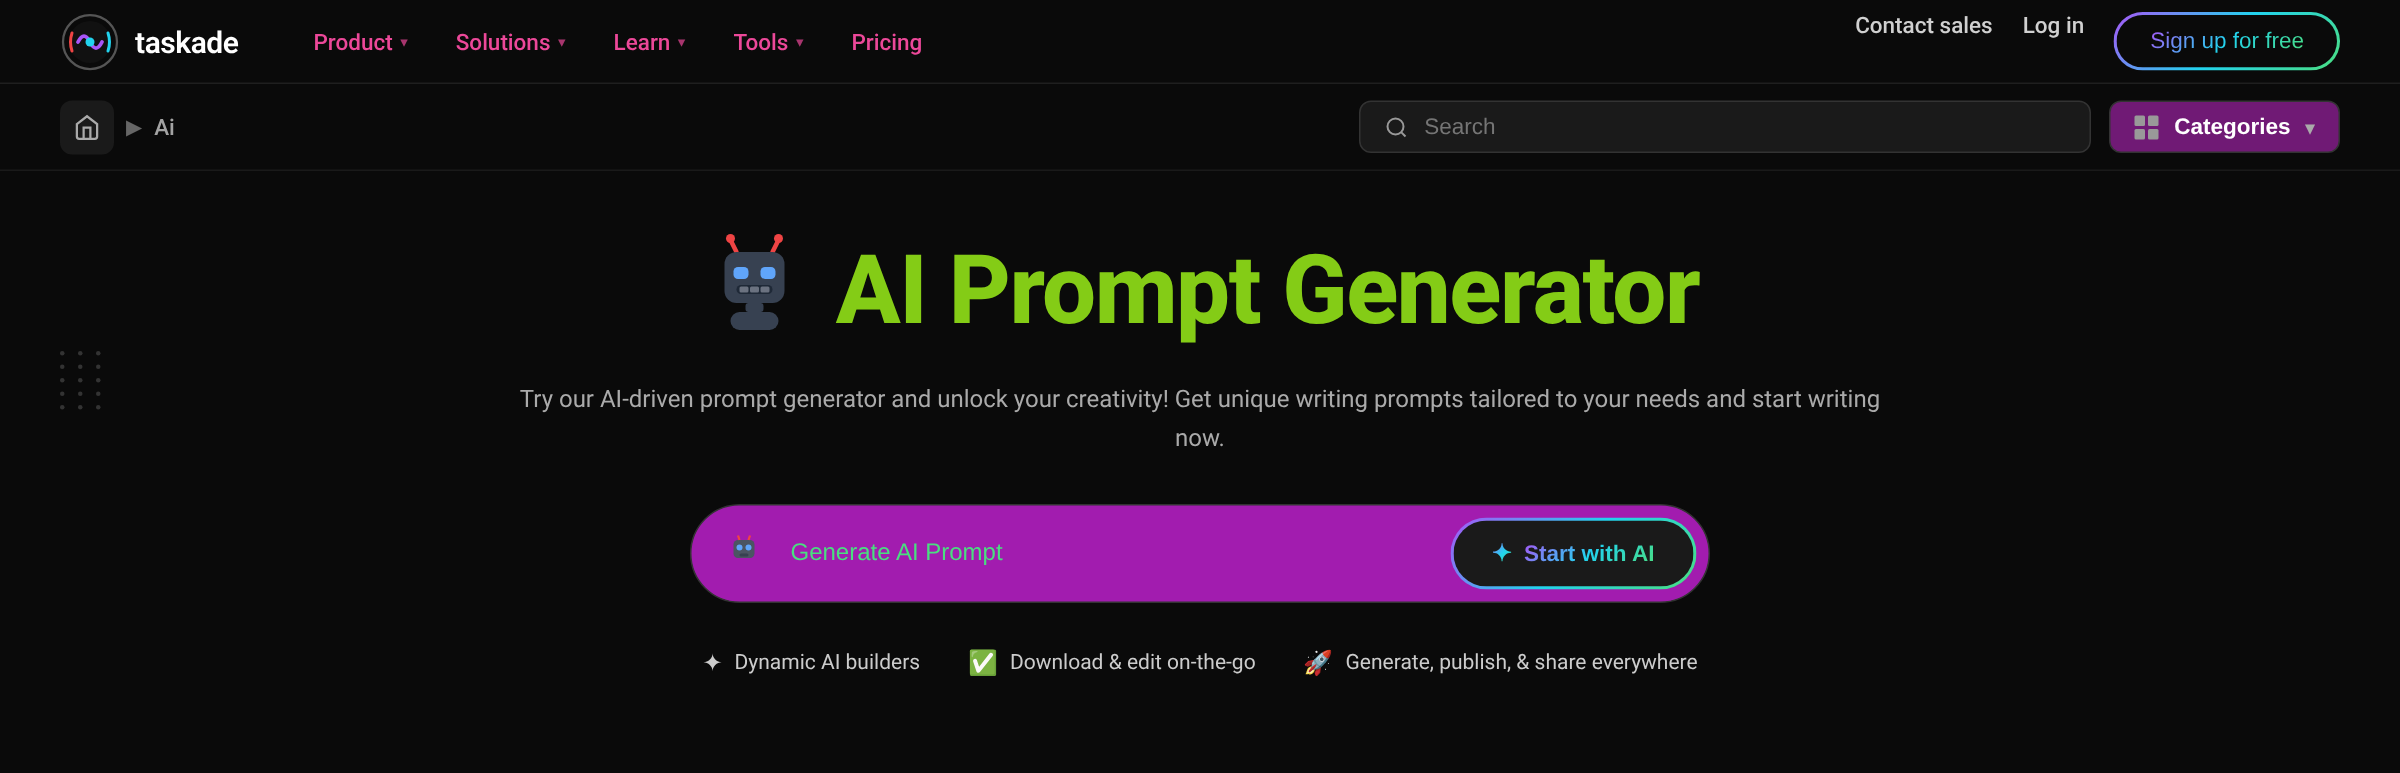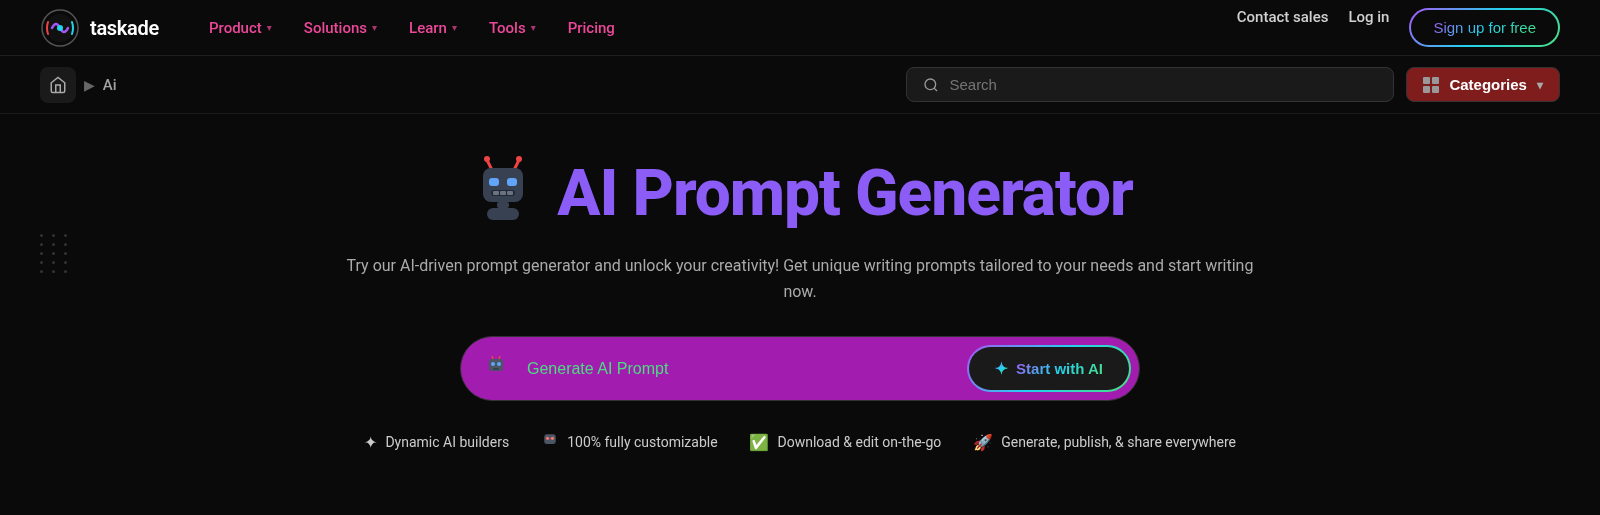--- a/index.html
+++ b/index.html
@@ -148,21 +148,21 @@
       outline: none;
       color: #999;
       font-size: 15px;
       width: 100%;
     }
     .search-icon-svg { color: #999; flex-shrink: 0; }
     .categories-btn {
       display: flex;
       align-items: center;
       gap: 10px;
-      background: #7f1d1d;
+      background: #701a75;
       border: 1px solid #333;
       border-radius: 8px;
       padding: 8px 16px;
       cursor: pointer;
       color: #fff;
       font-size: 15px;
       font-weight: 600;
     }
     .grid-icon {
       display: grid;
@@ -192,21 +192,21 @@
       gap: 18px;
       margin-bottom: 18px;
     }
     .hero-robot {
       font-size: 56px;
       line-height: 1;
     }
     .hero-title {
       font-size: 64px;
       font-weight: 800;
-      color: #8b5cf6;
+      color: #84cc16;
       letter-spacing: -1px;
       line-height: 1.1;
     }
     .hero-subtitle {
       font-size: 16px;
       color: #aaa;
       max-width: 920px;
       line-height: 1.6;
       margin-bottom: 32px;
     }
@@ -436,30 +436,20 @@
       <span class="start-btn-text">Start with AI</span>
     </button>
   </div>
 
   <div class="features-row">
     <div class="feature-item">
       <span class="feature-emoji">✦</span>
       <span>Dynamic AI builders</span>
     </div>
     <div class="feature-item">
-      <span class="feature-emoji">
-        <svg width="18" height="18" viewBox="0 0 22 22" fill="none">
-          <rect x="4" y="4" width="14" height="12" rx="3" fill="#4b5563"></rect>
-          <circle cx="8" cy="9" r="2" fill="#f87171"></circle>
-          <circle cx="14" cy="9" r="2" fill="#f87171"></circle>
-        </svg>
-      </span>
-      <span>100% fully customizable</span>
-    </div>
-    <div class="feature-item">
       <span class="feature-emoji">✅</span>
       <span>Download &amp; edit on-the-go</span>
     </div>
     <div class="feature-item">
       <span class="feature-emoji">🚀</span>
       <span>Generate, publish, &amp; share everywhere</span>
     </div>
   </div>
 </div>
 

